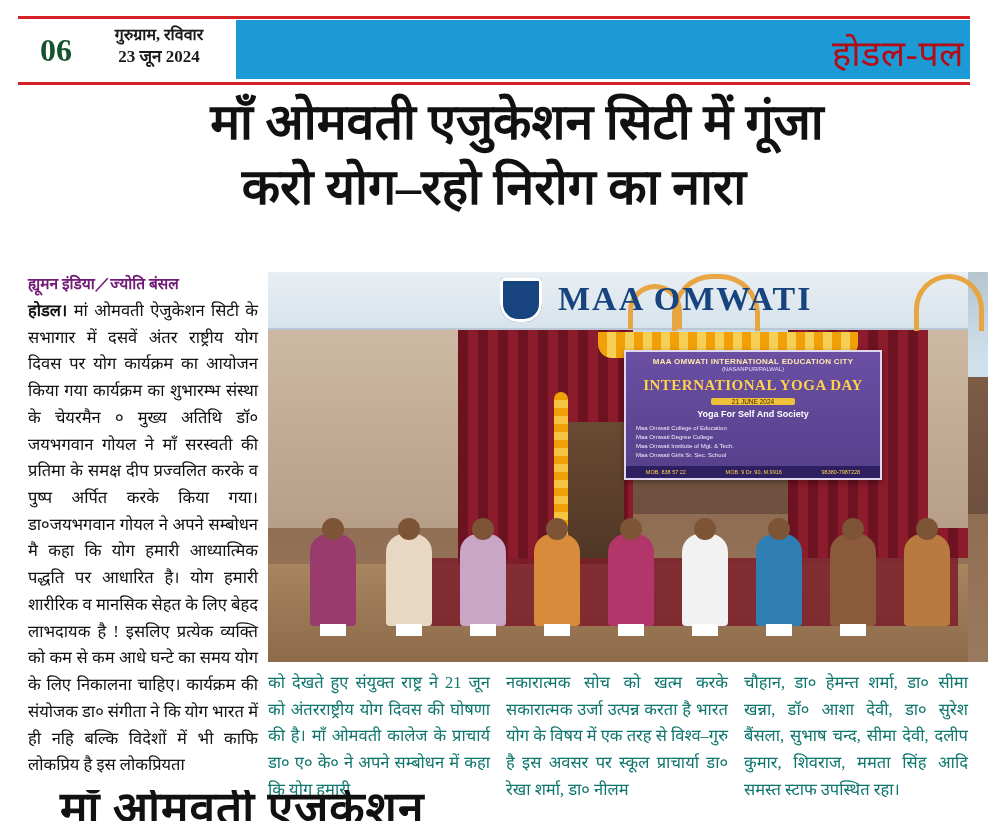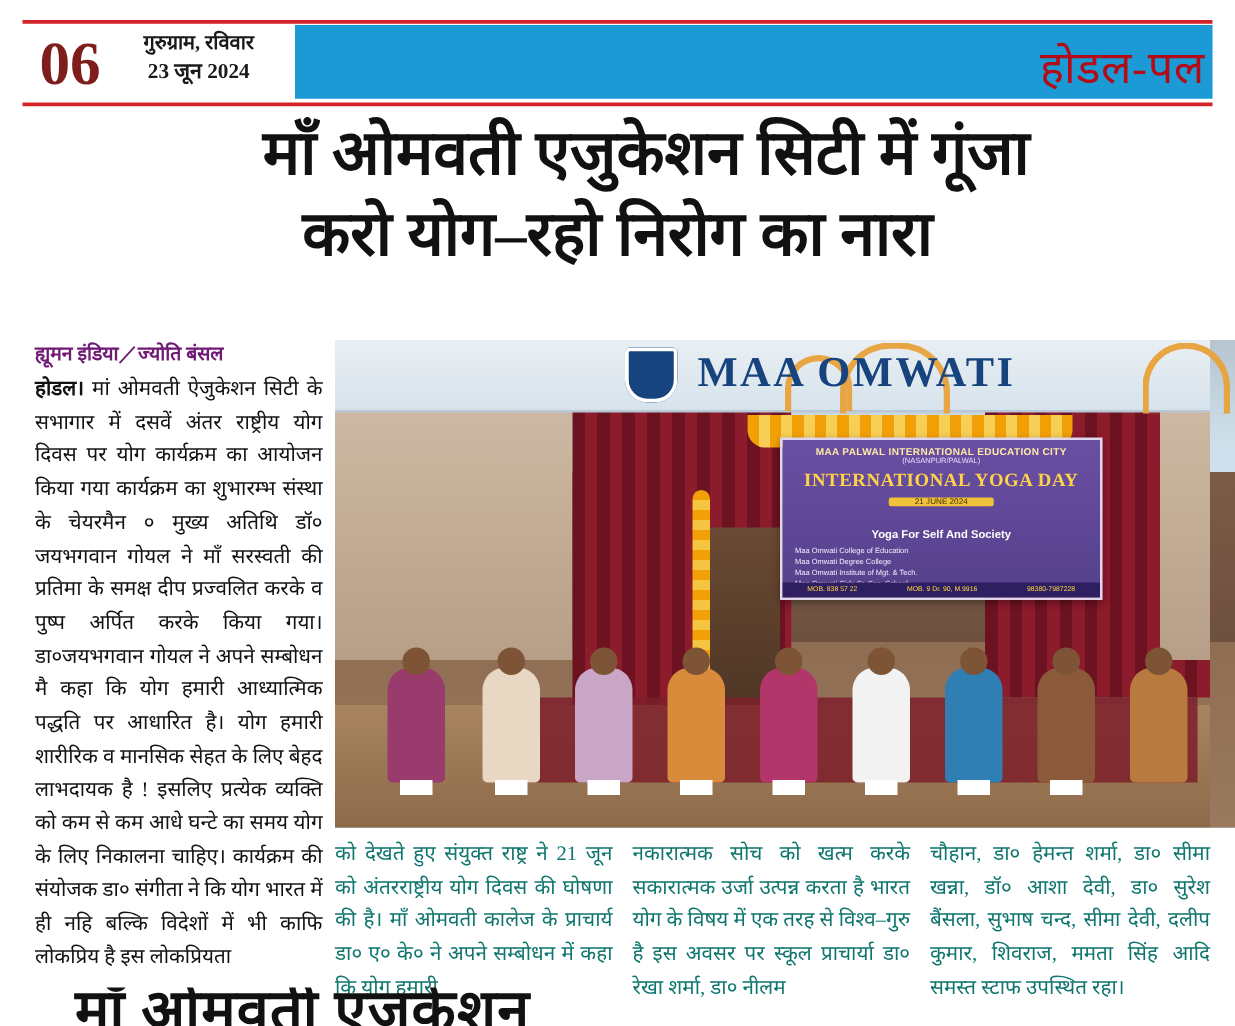--- a/index.html
+++ b/index.html
@@ -40,23 +40,23 @@
     position: absolute;
     left: 30px; top: 22px;
     width: 52px;
     height: 56px;
     display: flex;
     align-items: center;
     justify-content: center;
   }
   .page-number {
     font-family: "Liberation Serif", serif;
-    font-size: 49px;
-    font-weight: bold;
-    color: #7f1d1d;
+    font-size: 32px;
+    font-weight: bold;
+    color: #14532d;
     line-height: 1;
   }
   .date-block {
     position: absolute;
     left: 88px; top: 24px;
     width: 142px;
     height: 54px;
     color: #1a1a1a;
     line-height: 1.35;
   }
@@ -264,21 +264,21 @@
     text-align: center;
     background: #f0c23a;
     color: #3b2a05;
     width: 84px;
     margin: 4px auto 0;
     border-radius: 2px;
   }
   .photo-banner .bn-theme {
     font-size: 9px;
     text-align: center;
-    margin-top: 17px;
+    margin-top: 4px;
     color: #ffffff;
     font-weight: bold;
   }
   .photo-banner .bn-list {
     font-size: 6px;
     margin: 5px 0 0 10px;
     color: #f2ecff;
     line-height: 1.5;
   }
   .photo-banner .bn-footer {
@@ -435,21 +435,21 @@
         <div class="photo-arc b"></div>
         <div class="photo-logo"></div>
         <div class="photo-maa-title">MAA OMWATI</div>
       </div>
 
       <div class="photo-drape"></div>
       <div class="photo-garland"></div>
       <div class="photo-podium"></div>
 
       <div class="photo-banner">
-        <div class="bn-head">MAA PALWAL INTERNATIONAL EDUCATION CITY</div>
+        <div class="bn-head">MAA OMWATI INTERNATIONAL EDUCATION CITY</div>
         <div class="bn-sub">(NASANPUR/PALWAL)</div>
         <div class="bn-title">INTERNATIONAL YOGA DAY</div>
         <div class="bn-date">21 JUNE 2024</div>
         <div class="bn-theme">Yoga For Self And Society</div>
         <div class="bn-list">
           <div>Maa Omwati College of Education</div>
           <div>Maa Omwati Degree College</div>
           <div>Maa Omwati Institute of Mgt. &amp; Tech.</div>
           <div>Maa Omwati Girls Sr. Sec. School</div>
         </div>

